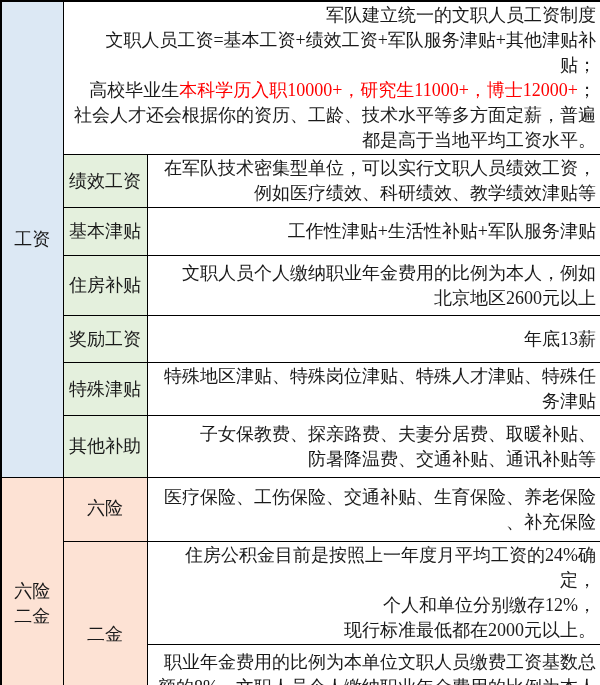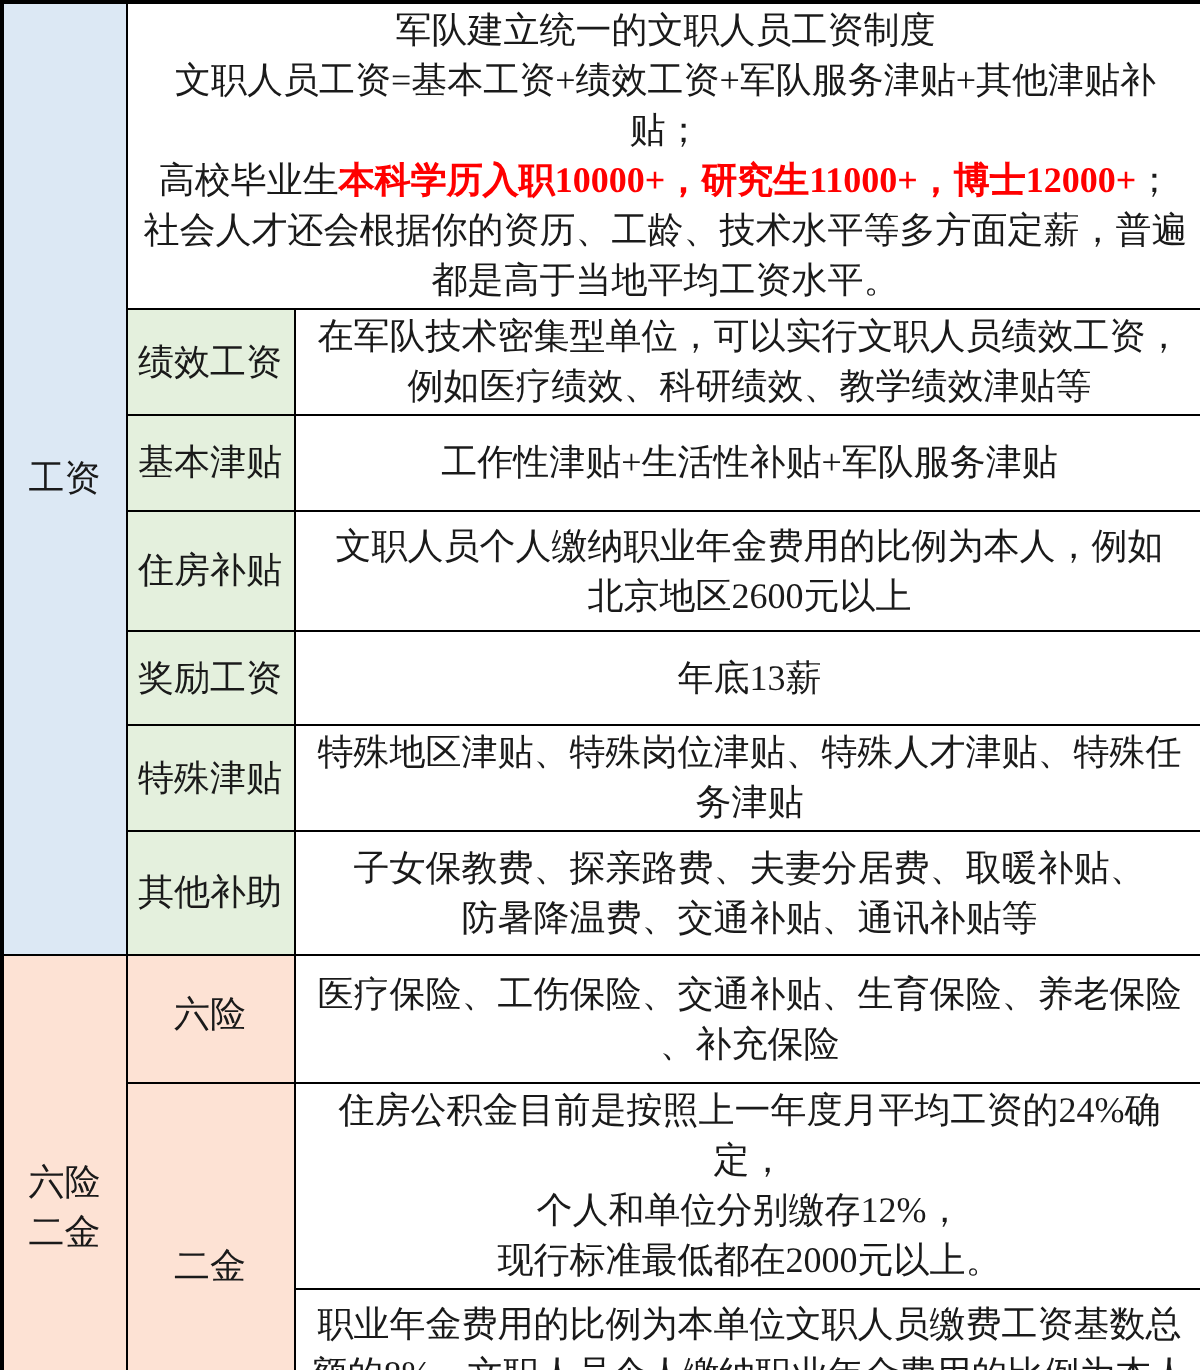--- a/index.html
+++ b/index.html
@@ -39,25 +39,25 @@
     text-align:center;
     padding:2px 4px;
     margin-top:22px;
   }
   td.label.green{background:var(--green);}
   td.label.peach{background:var(--peach);font-family:Liberation Mono, monospace;}
   td.content{
     background:#ffffff;
     padding:1px 4px 1px 6px;
     white-space:pre-line;
-    text-align:center;
+    text-align:right;
   }
   .highlight{
     color:var(--red);
-    font-weight:bold;
+    font-weight:normal;
   }
 </style>
 </head>
 <body>
 
 <table class="salary">
   <colgroup>
     <col style="width:62px">
     <col style="width:84px">
     <col style="width:454px">

